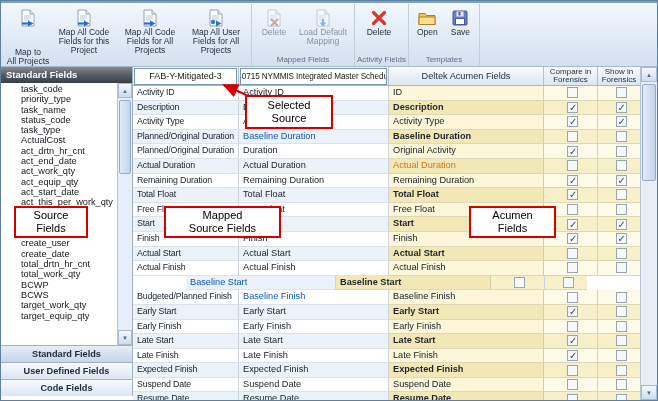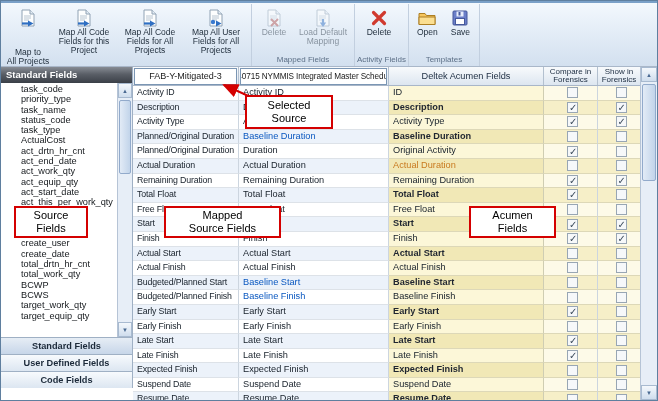--- a/index.html
+++ b/index.html
@@ -17,21 +17,21 @@
     display:flex;align-items:stretch;padding:1px 0 0 2px;
   }
   .ribbon-group{display:flex;flex-direction:column;border-right:1px solid #c2cfdf;padding:1px 2px 0 2px;}
   .ribbon-buttons{display:flex;flex:1;}
   .ribbon-btn{display:flex;flex-direction:column;align-items:center;padding-top:2px;border-radius:2px;box-sizing:border-box;}
   .ribbon-btn.disabled{opacity:.48;}
   .ribbon-icon{height:21px;display:flex;align-items:center;justify-content:center;}
   .ribbon-label{font-size:8.5px;line-height:9px;text-align:center;color:#1e2c3a;white-space:pre-line;overflow:hidden;}
   .ribbon-group-label{height:12px;font-size:8px;color:#5c6f86;text-align:center;line-height:12px;}
   
-  #sidebar{position:absolute;left:0;top:66px;width:132px;bottom:12px;box-sizing:border-box;border-right:1px solid #9fb0c4;background:#737373;}
+  #sidebar{position:absolute;left:0;top:66px;width:132px;bottom:4px;box-sizing:border-box;border-right:1px solid #9fb0c4;background:#737373;}
   .sb-header{height:16px;background:linear-gradient(#878c94 0%,#5a5f67 45%,#3a3f47 100%);color:#fff;font-size:9.5px;font-weight:bold;line-height:16px;padding-left:5px;}
   .sb-list-wrap{position:absolute;top:16px;left:0;right:0;bottom:51px;display:flex;background:#fff;}
   .sb-list{flex:1;overflow:hidden;padding-top:1px;}
   .sb-item{font-size:9.2px;line-height:10.3px;padding-left:20px;white-space:nowrap;color:#14181c;}
   .sb-tabs{position:absolute;left:0;right:0;bottom:0;height:51px;}
   .sb-tab{height:16px;border-top:1px solid #9fb0c4;background:linear-gradient(#f7fafd,#dce6f1);font-size:9.2px;font-weight:bold;color:#1c2a3a;text-align:center;line-height:16px;}
   .sb-tab.active{background:linear-gradient(#e6edf5,#c7d6e9);}
   
   .scrollv{display:flex;flex-direction:column;background:#e7eef7;border-left:1px solid #b6c4d6;box-sizing:border-box;}
   .sb-btn{height:15px;background:linear-gradient(#f4f8fc,#cfdded);border:1px solid #a8bad0;color:#4a6a92;font-size:6px;display:flex;align-items:center;justify-content:center;box-sizing:border-box;}
@@ -400,21 +400,20 @@
           <div class="gc c2">Actual Finish</div>
           <div class="gc c3">Actual Finish</div>
           <div class="gc c4">
             <div class="cb"></div>
           </div>
           <div class="gc c5">
             <div class="cb"></div>
           </div>
         </div>
         <div class="grid-row alt">
-          <div class="gc c1">Budgeted/Planned Start</div>
           <div class="gc c2 link">Baseline Start</div>
           <div class="gc c3 bold">Baseline Start</div>
           <div class="gc c4">
             <div class="cb"></div>
           </div>
           <div class="gc c5">
             <div class="cb"></div>
           </div>
         </div>
         <div class="grid-row">

